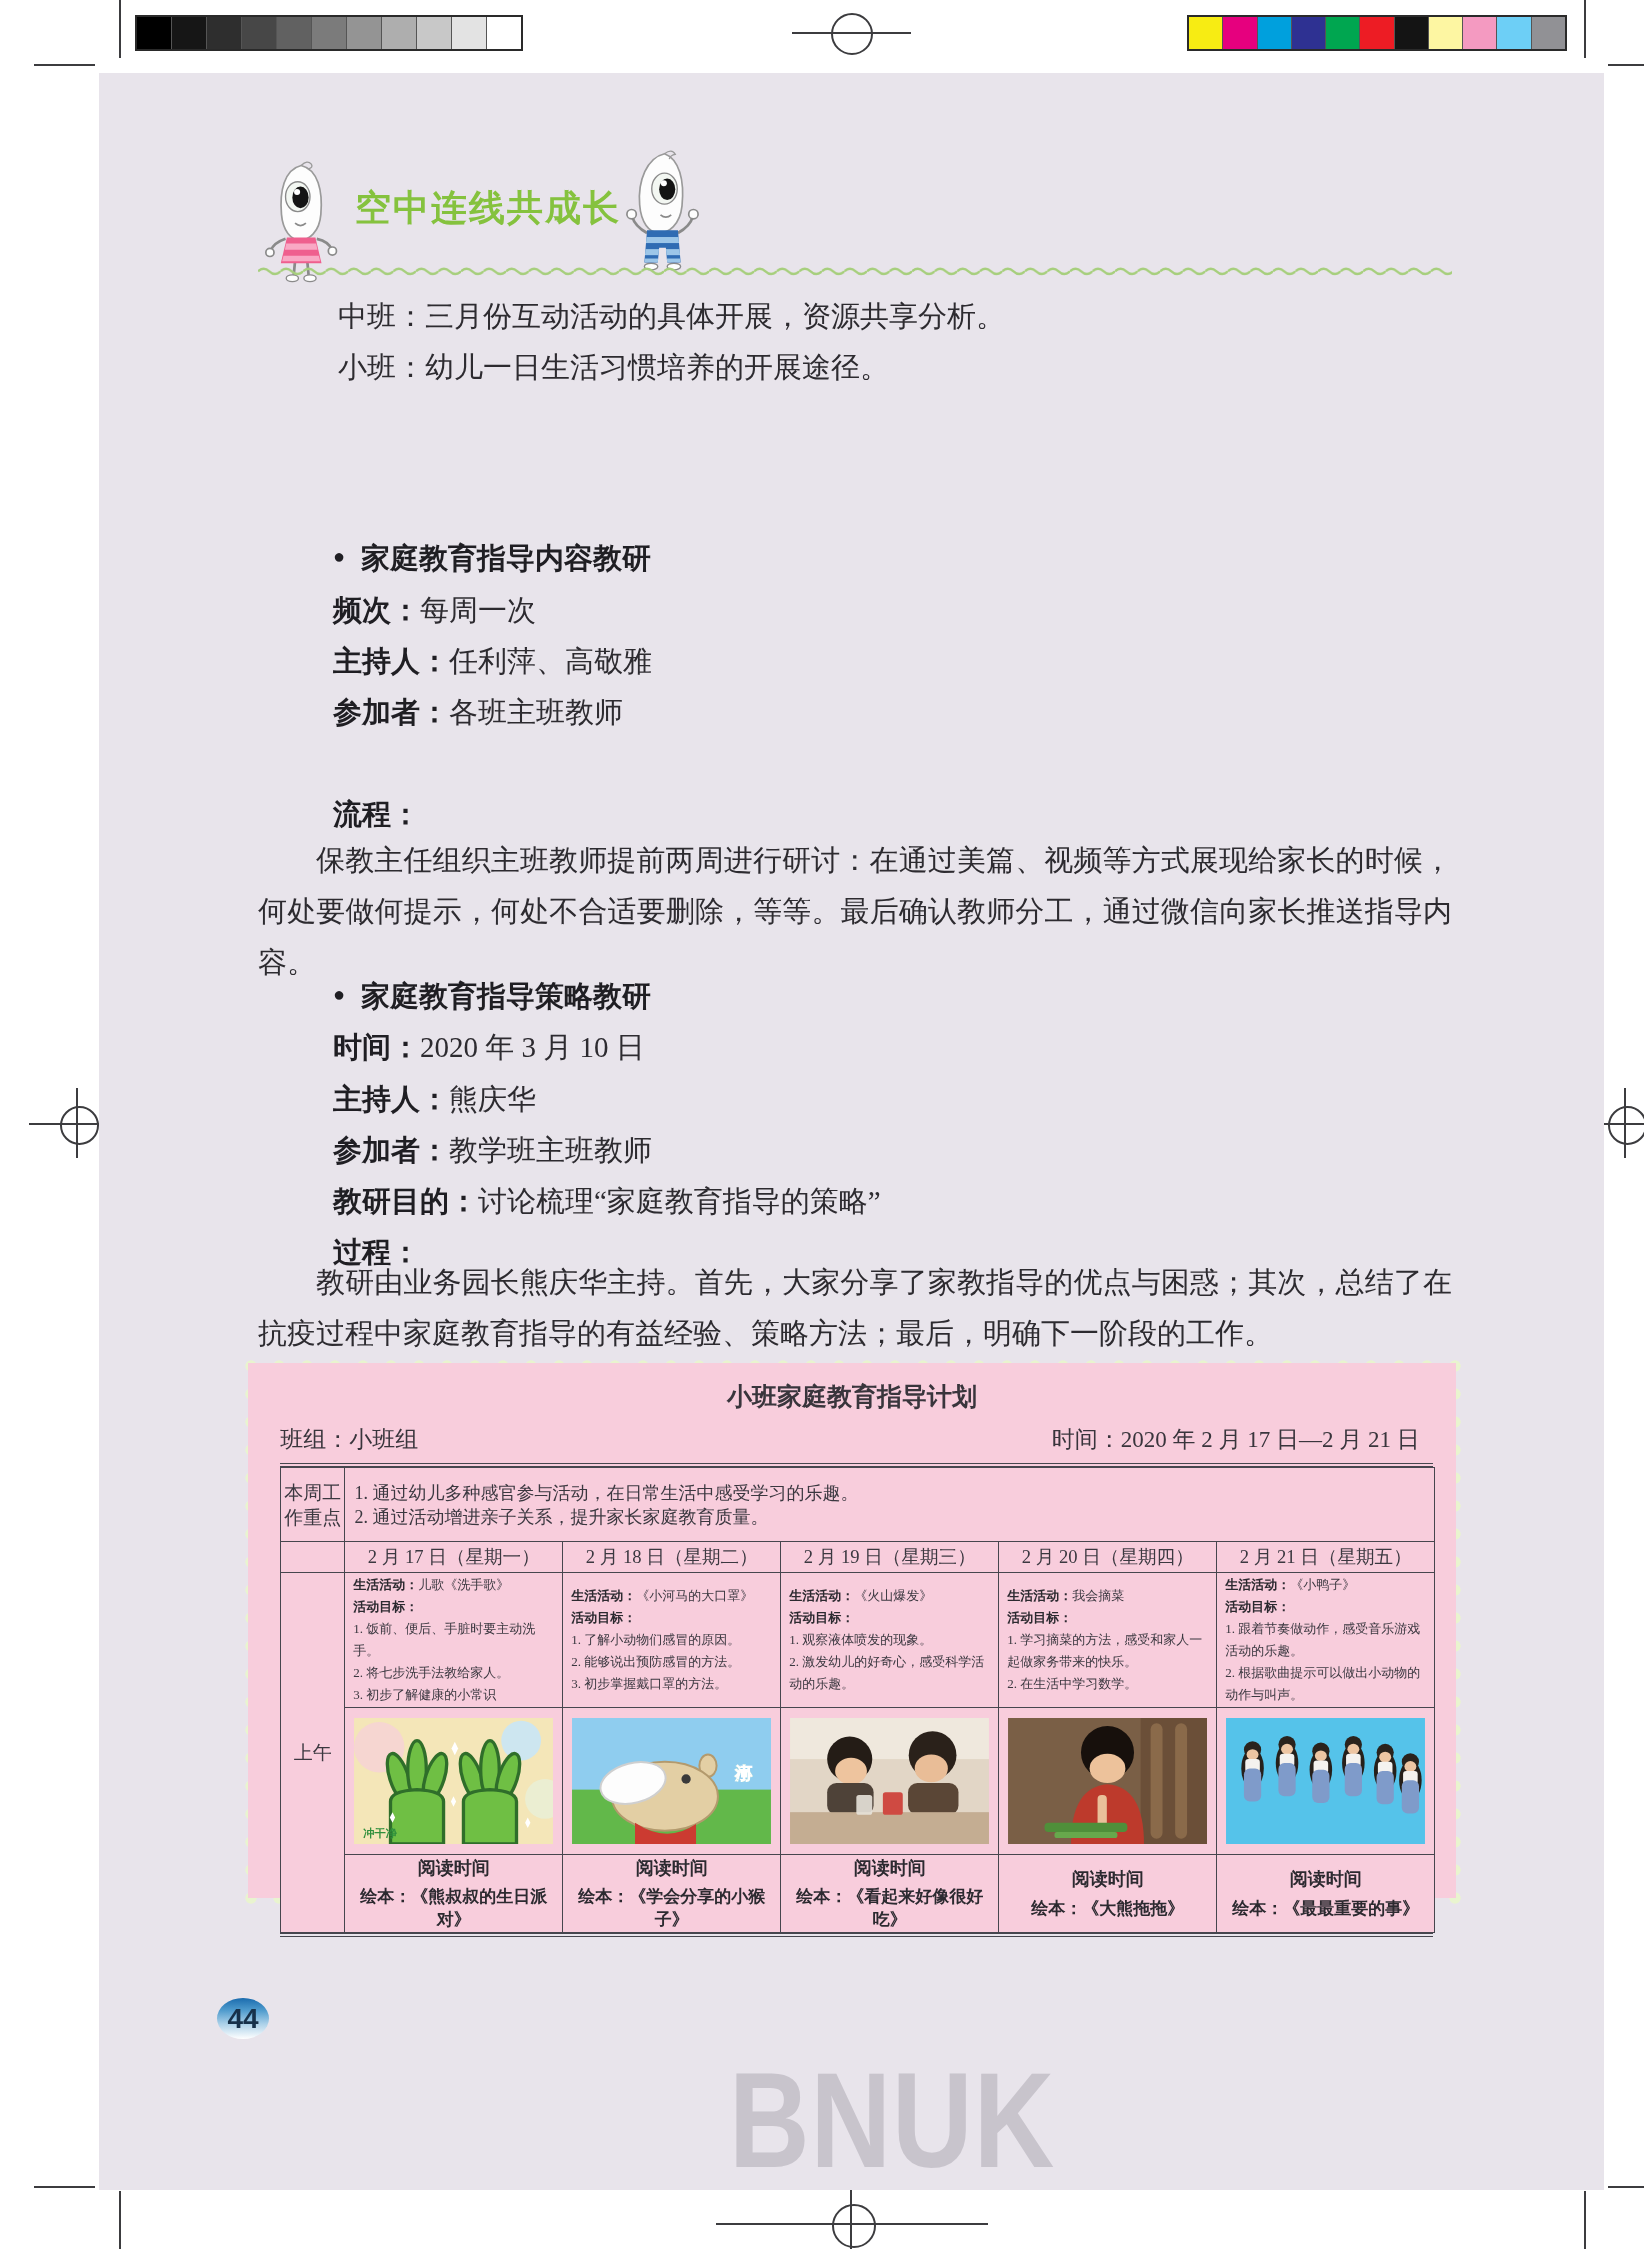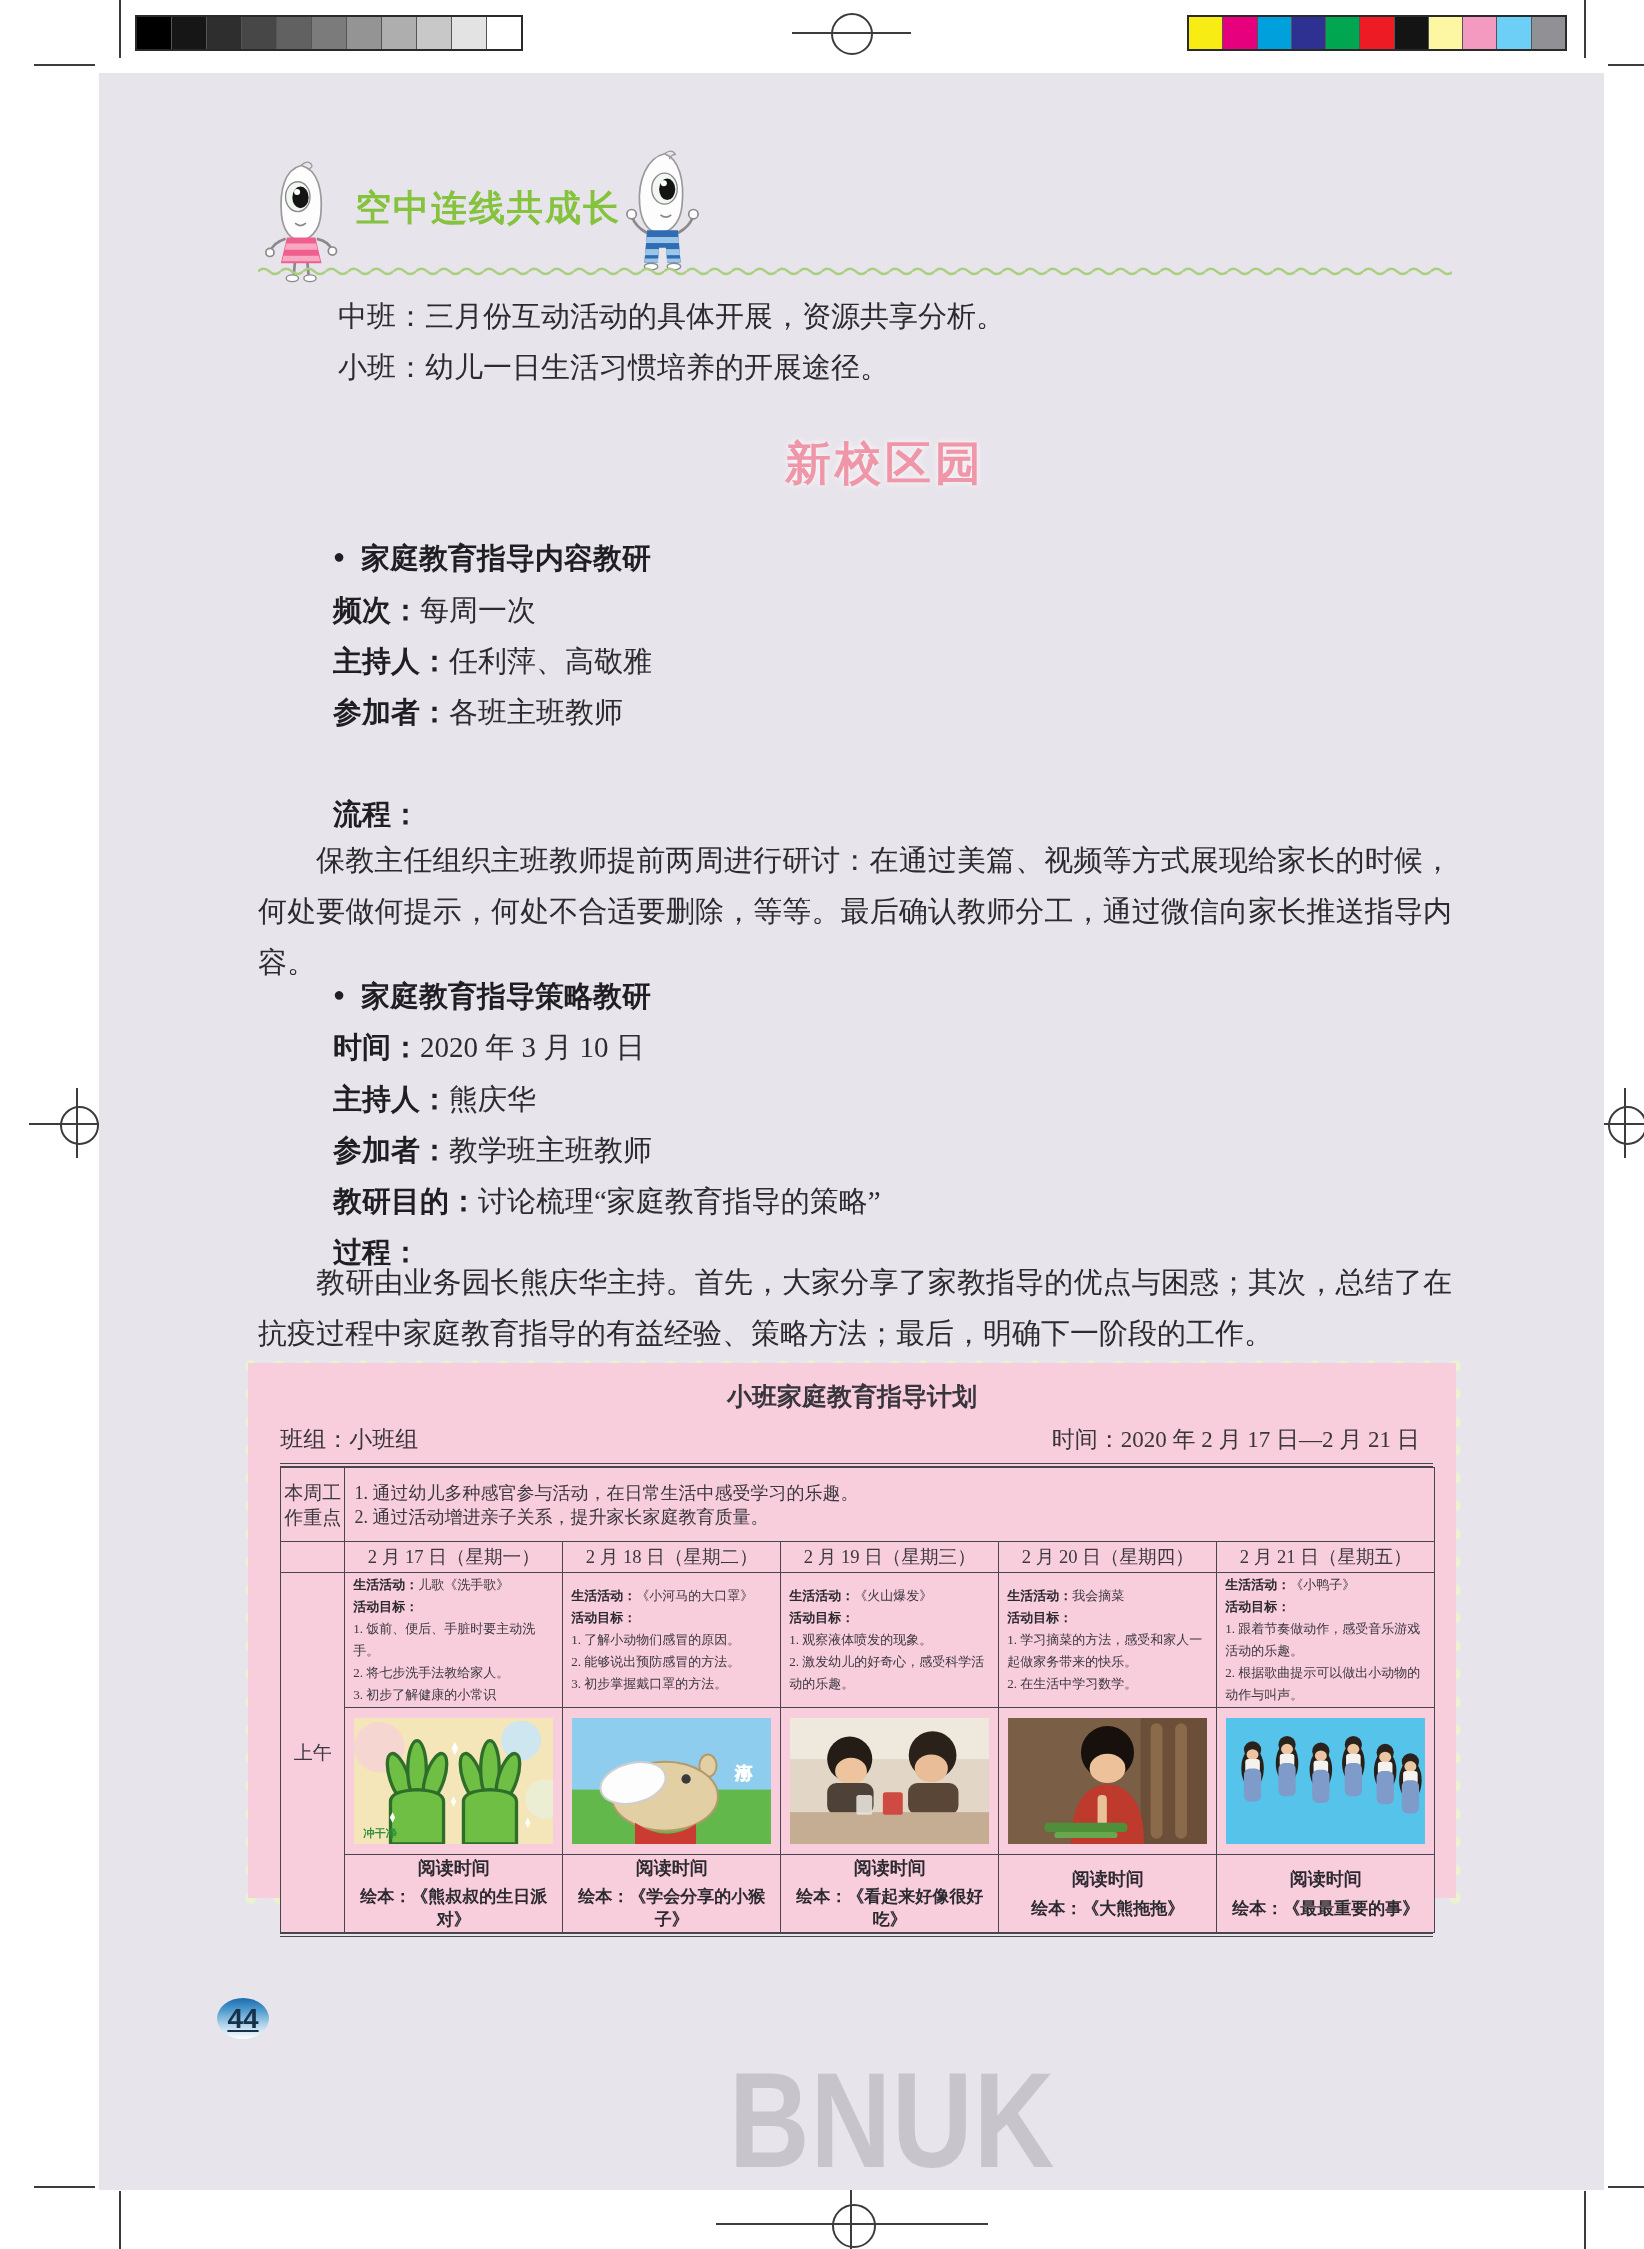--- a/index.html
+++ b/index.html
@@ -49,21 +49,21 @@
   .cell-act .lbl,.rt,.bk{font-family:"Liberation Sans",sans-serif;font-weight:bold;color:#2c2a30;}
   .cell-photo{height:147px;text-align:center;}
   .photo{width:199px;height:126px;margin:0 auto;display:block;}
   .cell-read{height:65px;text-align:center;}
   .rt{font-size:18px;display:block;margin-bottom:5.3px;}
   .bk{font-size:17px;display:block;}
   
   .pagenum{position:absolute;left:188px;top:1998px;width:52px;height:41px;border-radius:50%;
            background:linear-gradient(180deg,#1b6cae 0%,#4f9bcd 30%,#a8cfe8 62%,#ffffff 100%);
            display:flex;align-items:center;justify-content:center;
-           font-family:"Liberation Sans",sans-serif;font-weight:bold;font-size:28px;color:#17314a;text-decoration:underline;}
+           font-family:"Liberation Sans",sans-serif;font-weight:bold;font-size:28px;color:#17314a;}
   .watermark{position:absolute;left:673px;top:2042px;width:299px;text-align:center;
              font-family:"Liberation Sans",sans-serif;font-weight:bold;font-size:136px;
              color:#c8c4cc;letter-spacing:1.3px;transform:scaleX(.82);transform-origin:center;}
 </style>
 </head>
 <body>
 
 <div class="page">
 
   <div class="calbar" style="left:106px;width:388px;">
@@ -172,21 +172,20 @@
       <pattern id="wv" width="34" height="18" patternUnits="userSpaceOnUse">
         <path d="M0,11 Q8.5,3 17,11 T34,11" fill="none" stroke="#a7cf7d" stroke-width="3.5"></path>
       </pattern>
     </defs>
     <rect width="1800" height="18" fill="url(#wv)"></rect>
   </svg>
 
   <div class="line" style="left:309px;top:297px;">中班：三月份互动活动的具体开展，资源共享分析。</div>
   <div class="line" style="left:309px;top:348px;">小班：幼儿一日生活习惯培养的开展途径。</div>
 
-  <div class="stamp">新校区园</div>
 
   <div class="sec-head" style="left:304px;top:539px;"><span class="bullet">●</span><span>家庭教育指导内容教研</span></div>
   <div class="line" style="left:304px;top:591px;"><span class="flabel">频次：</span><span>每周一次</span></div>
   <div class="line" style="left:304px;top:642px;"><span class="flabel">主持人：</span><span>任利萍、高敬雅</span></div>
   <div class="line" style="left:304px;top:693px;"><span class="flabel">参加者：</span><span>各班主班教师</span></div>
   <div class="line" style="left:304px;top:795px;"><span class="flabel">流程：</span><span></span></div>
   <div class="para" style="top:835px;">保教主任组织主班教师提前两周进行研讨：在通过美篇、视频等方式展现给家长的时候，何处要做何提示，何处不合适要删除，等等。最后确认教师分工，通过微信向家长推送指导内容。</div>
 
   <div class="sec-head" style="left:304px;top:977px;"><span class="bullet">●</span><span>家庭教育指导策略教研</span></div>
   <div class="line" style="left:304px;top:1028px;"><span class="flabel">时间：</span><span>2020 年 3 月 10 日</span></div>

